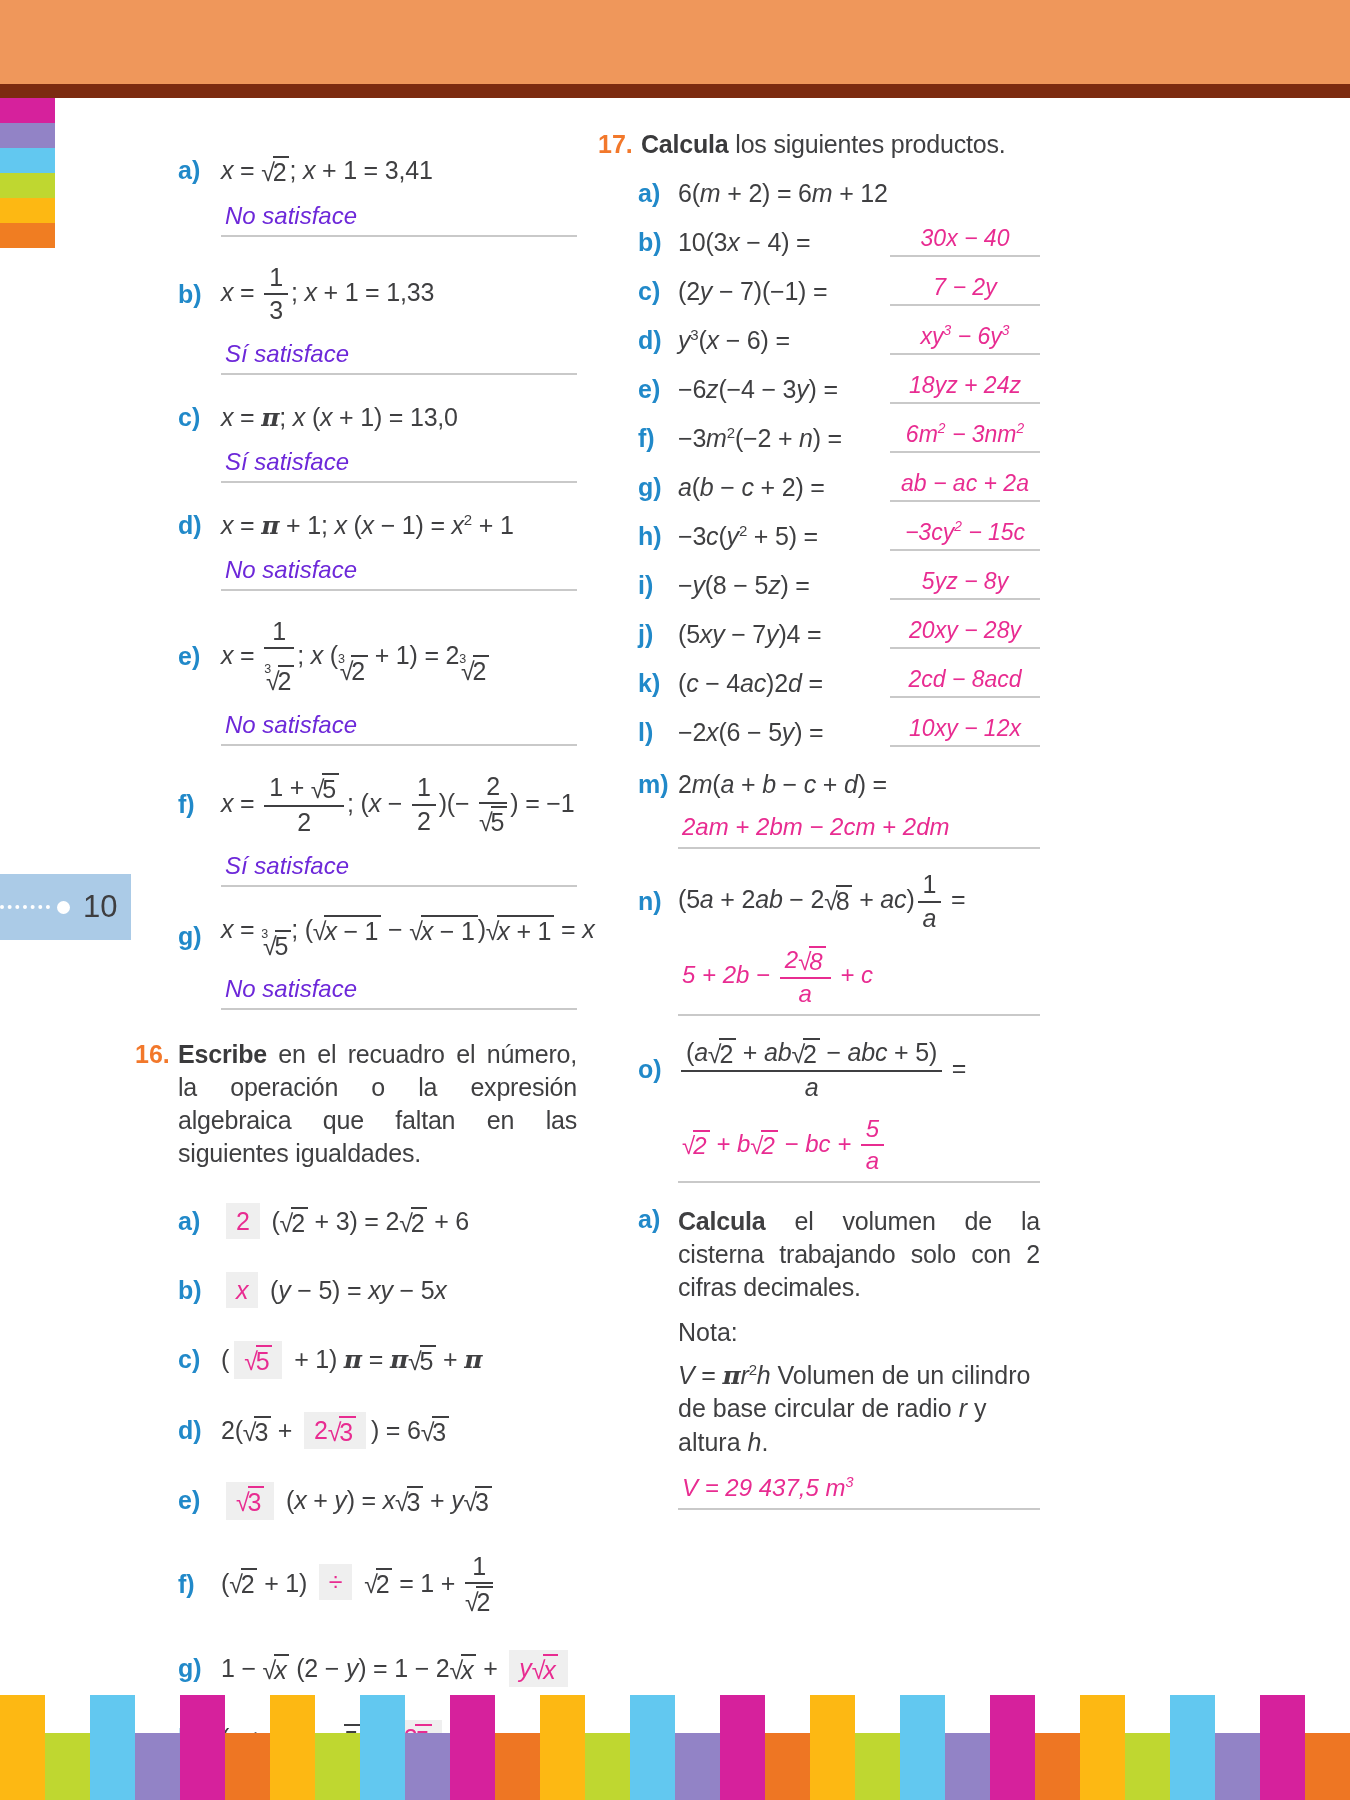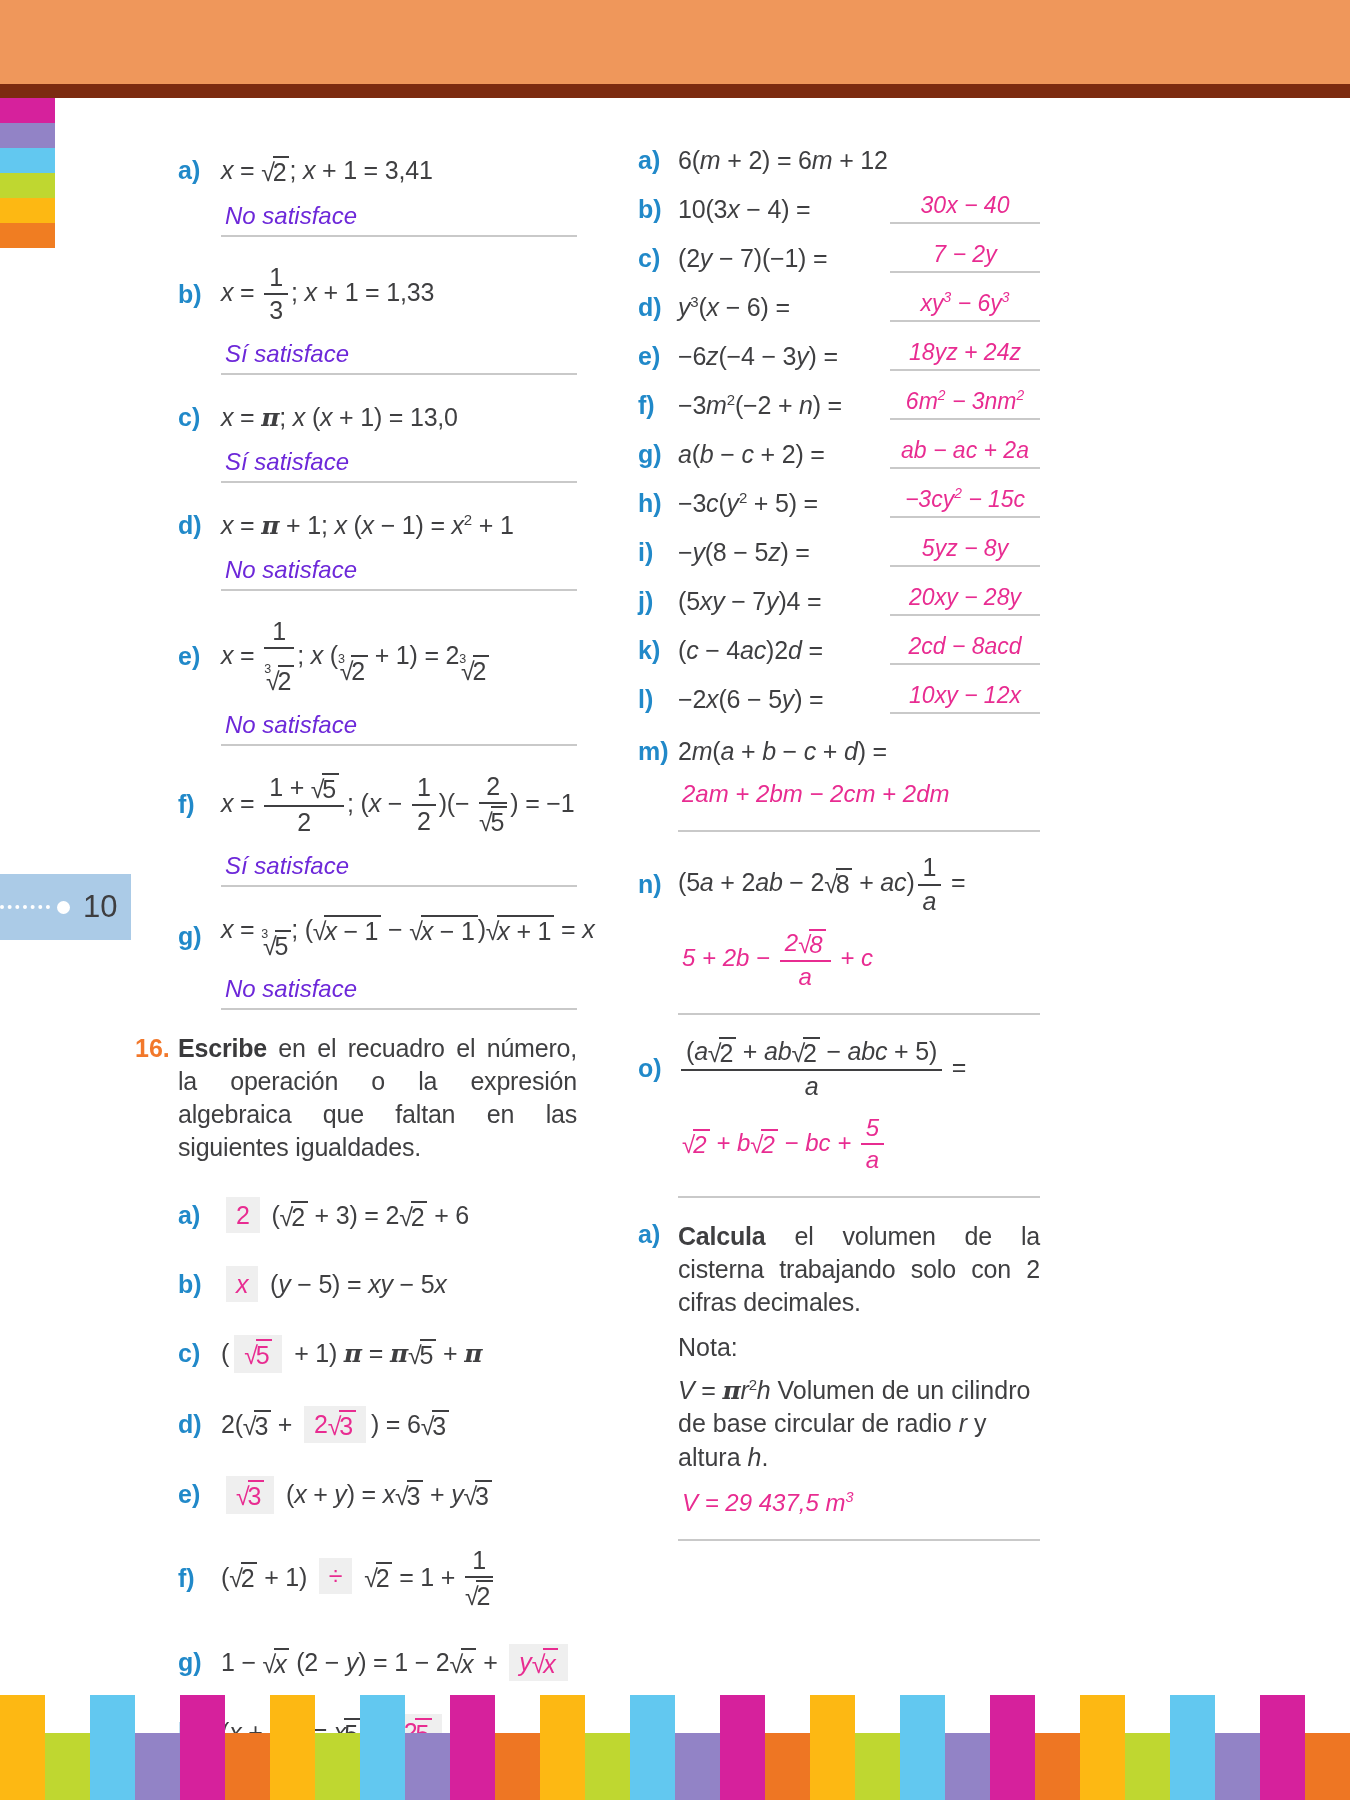--- a/index.html
+++ b/index.html
@@ -34,21 +34,21 @@
   .item16{margin-top:33px;}
   .ansline{margin:15px 0 0 86px;border-bottom:2px solid #C9C9C9;padding:0 0 5px 4px;}
   .anstext{color:#6d28d9;font-size:24px;font-style:italic;}
   
   .item17{display:flex;align-items:flex-end;margin-top:17px;}
   .item17 .ltr{flex:0 0 40px;margin-left:40px;}
   .item17 .expr{flex:1;}
   .ans17{flex:0 0 150px;border-bottom:2px solid #C9C9C9;text-align:center;
          color:#E82C91;font-size:23px;font-style:italic;padding-bottom:3px;white-space:nowrap;}
   .itemBelow{margin-top:22px;}
-  .ansbelow{margin:14px 0 0 80px;border-bottom:2px solid #C9C9C9;padding:0 0 22px 4px;
+  .ansbelow{margin:14px 0 0 80px;border-bottom:2px solid #C9C9C9;padding:0 0 6px 4px;
             color:#E82C91;font-size:24px;font-style:italic;}
   
   .ex18{margin-top:52px;}
   .item18a{display:flex;margin-top:22px;}
   .item18a .ltr{flex:0 0 40px;margin-left:40px;}
   .body18{flex:1;font-size:25px;line-height:1.32;text-align:justify;letter-spacing:-0.2px;}
   .nota{margin:14px 0 0 80px;font-size:25px;}
   .formula{margin:12px 0 0 80px;font-size:25px;line-height:1.35;}
   
   .it{font-style:italic;}
@@ -185,21 +185,21 @@
               <span class="rad">√</span>
               <span class="rbar"><span class="it">x</span> − 1</span>
             </span>)<span class="msq">
               <span class="rad">√</span>
               <span class="rbar"><span class="it">x</span> + 1</span>
             </span> = <span class="it">x</span></span>
         </div>
       <div class="ansline"><span class="anstext">No satisface</span></div>
     </div>
 
-    <div class="exheader" style="margin-top:22px;">
+    <div class="exheader" style="margin-top:28px;">
       <span class="exnum">16.</span>
       <span class="extext"><b>Escribe</b><span> en el recuadro el número, la operación o la expresión algebraica que faltan en las siguientes igualdades.</span></span>
     </div>
 
     <div class="item16 row">
         <span class="ltr">a)</span>
         <span class="expr"><span class="mhl">2</span> (<span class="msq">
             <span class="rad">√</span>
             <span class="rbar">2</span>
           </span> + 3) = 2<span class="msq">
@@ -284,20 +284,24 @@
             <span class="rbar">5</span>
           </span> + <span class="mhl">2<span class="msq">
               <span class="rbar">5</span>
             </span></span></span>
       </div>
 
   </div>
 
   <div class="col col-right">
 
+    <div class="exheader" style="margin-bottom:8px;">
+      <span class="exnum">17.</span>
+      <span class="extext"><b>Calcula</b><span> los siguientes productos.</span></span>
+    </div>
 
     <div class="item17">
         <span class="ltr">a)</span>
         <span class="expr">6(<span class="it">m</span> + 2) = 6<span class="it">m</span> + 12</span>
       </div>
     <div class="item17">
         <span class="ltr">b)</span>
         <span class="expr">10(3<span class="it">x</span> − 4) =</span>
         <span class="ans17">30<span class="it">x</span> − 40</span>
       </div>

